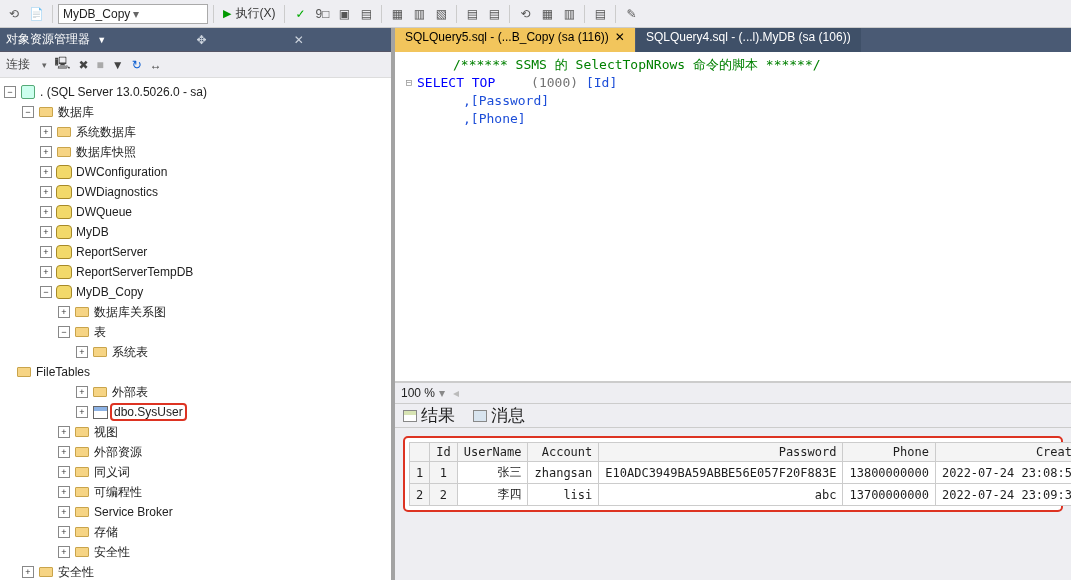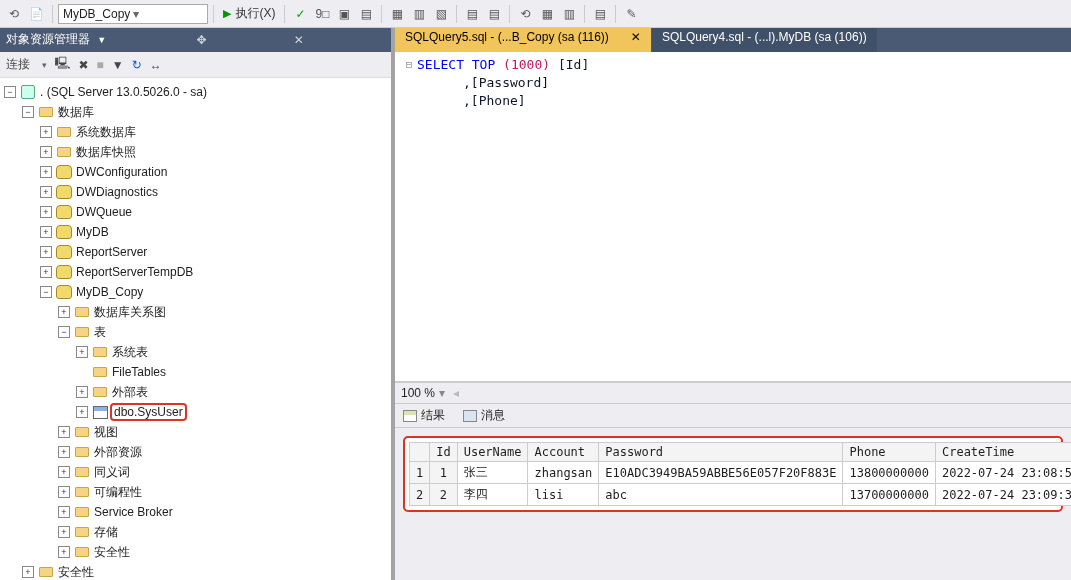--- a/index.html
+++ b/index.html
@@ -34,47 +34,47 @@
 .db-icon { position: relative; }
 .db-icon::before { content:""; display:block; width:14px; height:12px; background:#f2d96b; border:1px solid #a78a28; border-radius: 4px 4px 3px 3px; }
 .table-icon::before { content:""; display:block; width:13px; height:11px; border:1px solid #666; background: linear-gradient(#fff 50%, #fff 50%); box-shadow: inset 0 4px 0 #8db3e6;}
 .server-icon::before { content:""; display:block; width:12px; height:12px; border:1px solid #5a7; background:#cfe; border-radius:2px;}
 .node-label { font-size: 12px; color:#222;}
 .highlight-box { border: 2px solid #d32; border-radius: 4px; padding: 0 2px; margin: -2px; }
 
 
 .editor-side { flex: 1; display: flex; flex-direction: column; overflow: hidden; background: #eeeef2;}
 .tabs { height: 24px; display: flex; align-items: flex-end; background: #4a5a74; overflow: hidden;}
-.tab { padding: 3px 10px; font-size: 12px; color: #fff; background: #3f5068; margin-right: 1px; cursor: pointer; display:flex; align-items:center; gap:22px; height: 30px;}
+.tab { padding: 3px 10px; font-size: 12px; color: #fff; background: #3f5068; margin-right: 1px; cursor: pointer; display:flex; align-items:center; gap:6px; height: 30px;}
 .tab.active { background: #f2c55c; color: #000; }
 .tab .x { color:#000; cursor:pointer; }
 .tab.active .x { color:#000; }
 .tab:not(.active) .x { display:none; }
 
 .sql-area { background:#fff; flex: 0 0 330px; padding: 4px 8px; font-family: Consolas, monospace; font-size: 13px; line-height: 18px; overflow:auto; border-bottom:1px solid #ccc;}
 .gutter-line { display:flex; }
 .gcol { width: 12px; color:#999; user-select:none; font-size:11px; text-align:center;}
 .sql-blue { color: #0000ff; }
 .sql-green { color: #008000; }
-.sql-teal { color: #0f172a; }
-.sql-gray { color: #be185d; }
+.sql-teal { color: #1d4ed8; }
+.sql-gray { color: #737373; margin-left: 28px; }
 
 .zoombar { height: 22px; background:#eeeef2; border-top:1px solid #ccc; border-bottom:1px solid #ccc; display:flex; align-items:center; padding:0 6px; font-size:12px; gap:4px;}
 .zoombar .chev { color:#888; cursor:pointer; }
 
 .result-tabs { height: 24px; background:#eeeef2; display:flex; align-items:center; gap: 18px; padding: 0 8px; border-bottom:1px solid #ccc;}
-.result-tab { display:flex; align-items:center; gap:4px; font-size:12px; cursor:pointer;}
+.result-tab { display:flex; align-items:center; gap:4px; font-size:17px; cursor:pointer;}
 .rt-icon { width:14px; height:12px; display:inline-block;}
 .rt-grid { border:1px solid #888; background: linear-gradient(#fff 50%, #fff 50%); box-shadow: inset 0 4px 0 #d8e4b4;}
 .rt-msg { border:1px solid #888; background:#d8e4ef;}
 
 .results-wrap { padding: 8px; background:#eeeef2; flex:1;}
 .grid-box { border: 2px solid #d32; border-radius: 5px; padding: 4px; background:#fff;}
 table.results { border-collapse: collapse; font-size:12px; font-family: "SimSun", Consolas, monospace; width:100%;}
-table.results th, table.results td { border: 1px solid #ccc; padding: 2px 6px; text-align:left; background:#fff; white-space:nowrap; height:18px;}
+table.results th, table.results td { border: 1px solid #ccc; padding: 2px 6px; text-align:right; background:#fff; white-space:nowrap; height:18px;}
 table.results th { background: #f4f4f4; font-weight: normal;}
 table.results td.rownum, table.results th.rownum { background:#f4f4f4; width:22px; text-align:center;}
 table.results td.idcell { background:#f4f4f4; text-align:center;}
 </style>
 </head>
 <body>
 
 <div class="root">
 
   <div class="toolbar">
@@ -207,21 +207,21 @@
             </span>
             <span class="node-label">表</span>
           </div>
         <div class="tree-row" style="padding-left:76px">
             <span class="expander">+</span>
             <span class="node-icon">
               <span class="folder"></span>
             </span>
             <span class="node-label">系统表</span>
           </div>
-        <div class="tree-row" style="padding-left:76px">
+        <div class="tree-row" style="">
             <span class="expander leaf"></span>
             <span class="node-icon">
               <span class="folder"></span>
             </span>
             <span class="node-label">FileTables</span>
           </div>
         <div class="tree-row" style="padding-left:76px">
             <span class="expander">+</span>
             <span class="node-icon">
               <span class="folder"></span>
@@ -297,20 +297,24 @@
         <div class="tab active">
             <span>SQLQuery5.sql - (...B_Copy (sa (116))</span>
             <span class="x">✕</span>
           </div>
         <div class="tab">
             <span>SQLQuery4.sql - (...l).MyDB (sa (106))</span>
           </div>
       </div>
 
       <div class="sql-area">
+        <div class="gutter-line">
+            <span class="gcol">&nbsp;</span>
+            <span style="padding-left:38px" class="sql-green">/******  SSMS 的 SelectTopNRows 命令的脚本  ******/</span>
+          </div>
         <div class="gutter-line">
             <span class="gcol">⊟</span>
             <span style="padding-left:2px"><span class="sql-blue">SELECT</span> <span class="sql-blue">TOP</span> <span class="sql-gray">(1000)</span> <span class="sql-teal">[Id]</span></span>
           </div>
         <div class="gutter-line">
             <span class="gcol">&nbsp;</span>
             <span style="padding-left:48px"><span class="sql-teal">,[Password]</span></span>
           </div>
         <div class="gutter-line">
             <span class="gcol">&nbsp;</span>

